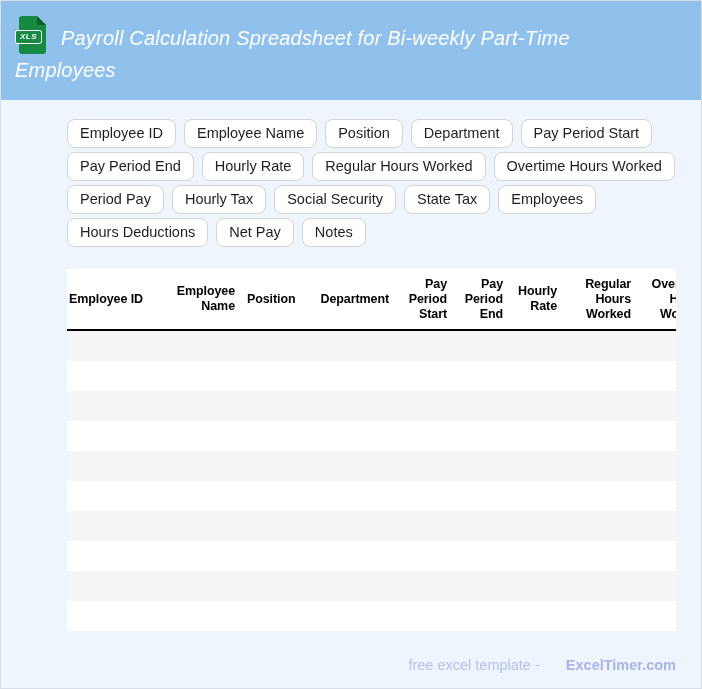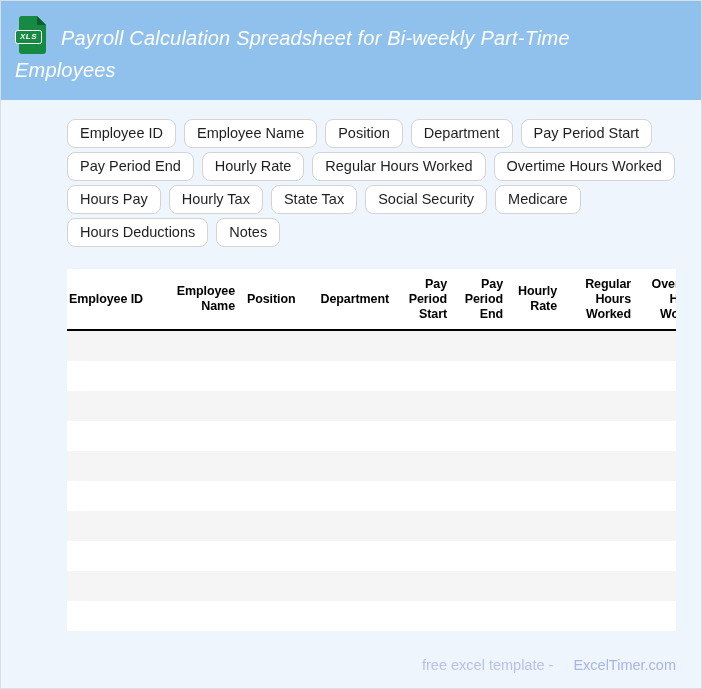--- a/index.html
+++ b/index.html
@@ -76,23 +76,23 @@
   .tbody .trow:nth-child(even) { background:#fff; }
 
   
   .site-footer {
     margin:26px 25px 0 0;
     text-align:right;
     font-size:14.5px;
     color:var(--footer-text,#b7c1e9);
   }
   .site-footer .brand {
-    font-weight:normal;
+    font-weight:bold;
     color:var(--footer-brand,#a9b5e4);
-    margin-left:6px;
+    margin-left:12px;
     text-decoration:none;
     cursor:pointer;
     padding-left:10px;
   }
 </style>
 </head>
 <body>
 
 <header class="app-header">
   <div class="header-inner">
@@ -109,26 +109,27 @@
 <section class="chips-wrap" id="chips">
     <div class="chip">Employee ID</div>
     <div class="chip">Employee Name</div>
     <div class="chip">Position</div>
     <div class="chip">Department</div>
     <div class="chip">Pay Period Start</div>
     <div class="chip">Pay Period End</div>
     <div class="chip">Hourly Rate</div>
     <div class="chip">Regular Hours Worked</div>
     <div class="chip">Overtime Hours Worked</div>
-    <div class="chip">Hours Pay</div>
+    <div class="chip">Period Pay</div>
     <div class="chip">Hourly Tax</div>
+    <div class="chip">Social Security</div>
     <div class="chip">State Tax</div>
-    <div class="chip">Social Security</div>
-    <div class="chip">Medicare</div>
+    <div class="chip">Employees</div>
     <div class="chip">Hours Deductions</div>
+    <div class="chip">Net Pay</div>
     <div class="chip">Notes</div>
   </section>
 
 <section class="table-card">
   <div class="thead" id="thead">
       <div class="th" style="width: 86px;">Employee ID</div>
       <div class="th" style="width: 92px;">Employee Name</div>
       <div class="th" style="width: 58px;">Position</div>
       <div class="th" style="width: 96px;">Department</div>
       <div class="th" style="width: 58px;">Pay Period Start</div>

